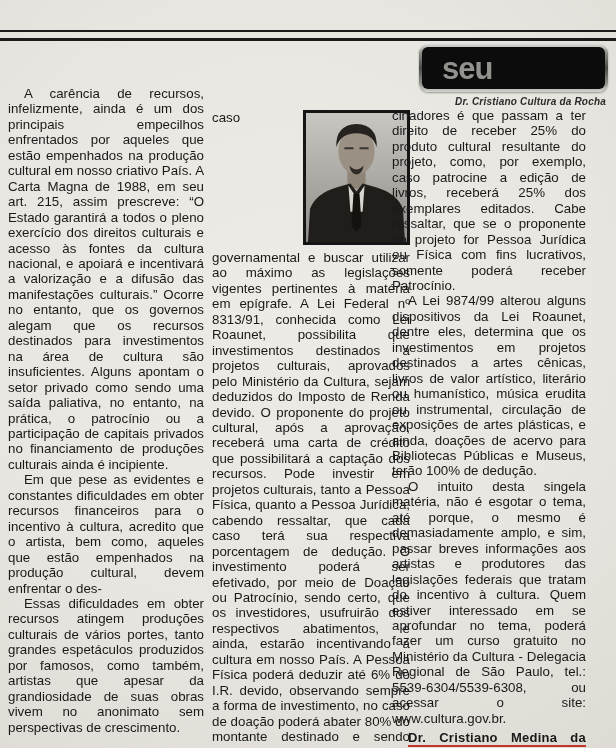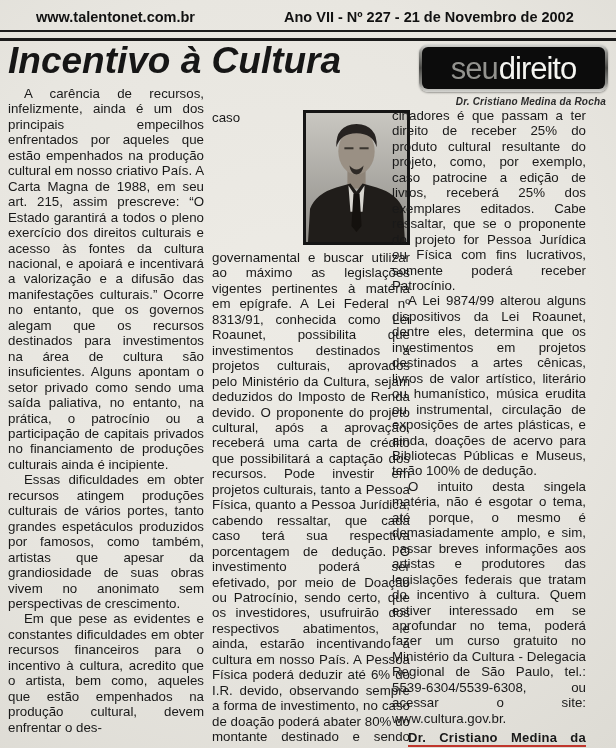--- a/index.html
+++ b/index.html
@@ -26,22 +26,22 @@
   }
   
   .logo-frame{
     position:absolute;left:419px;top:44px;width:189px;height:48px;box-sizing:border-box;
     border-radius:9px;padding:3px;
     background:linear-gradient(180deg,#dcdcd8 0%,#8e8e8a 18%,#4a4a47 50%,#8e8e8a 82%,#d4d4d0 100%);
     box-shadow:0 1px 2px rgba(0,0,0,.35);
   }
   .logo-inner{
     width:100%;height:100%;box-sizing:border-box;border-radius:6px;background:#0c0c0c;
-    display:flex;align-items:center;justify-content:center;
-    font-weight:normal;font-size:31px;letter-spacing:-1px;line-height:1;
+    display:flex;align-items:center;justify-content:flex-start;
+    font-weight:bold;font-size:31px;letter-spacing:-1px;line-height:1;padding-left:20px;
   }
   .logo-seu{color:#92928e;text-shadow:0 0 1px #000;}
   .logo-direito{color:#f5f5f1;margin-left:1px;}
   .author-caption{
     position:absolute;left:420px;top:96px;width:186px;text-align:right;
     font-size:10px;font-weight:bold;font-style:italic;color:#2b2b2b;letter-spacing:.2px;
   }
   
   .col{
     position:absolute;top:86px;
@@ -65,39 +65,35 @@
     text-decoration:underline;
     -webkit-text-decoration-color:#c0362c;text-decoration-color:#c0362c;
     text-decoration-thickness:2px;text-underline-offset:2.5px;
   }
 </style>
 </head>
 <body>
 
 <div class="page">
 
-  <span class="masthead-site">www.talentonet.com.br</span>
-  <span class="masthead-edition">Ano VII - Nº 227 - 21 de Novembro de 2002</span>
   <div class="rule-a"></div>
   <div class="rule-b"></div>
 
-  <h1 class="article-title">Incentivo à Cultura</h1>
 
   <div class="logo-frame">
     <div class="logo-inner">
       <span class="logo-seu">seu</span>
-        <span class="logo-direito">direito</span>
     </div>
   </div>
-  <div class="author-caption">Dr. Cristiano Medina da Rocha</div>
+  <div class="author-caption">Dr. Cristiano Cultura da Rocha</div>
 
   <div class="col col1">
     <p>A carência de recursos, infelizmente, ainda é um dos principais empecilhos enfrentados por aqueles que estão empenhados na produção cultural em nosso criativo País. A Carta Magna de 1988, em seu art. 215, assim prescreve: “O Estado garantirá a todos o pleno exercício dos direitos culturais e acesso às fontes da cultura nacional, e apoiará e incentivará a valorização e a difusão das manifestações culturais.” Ocorre no entanto, que os governos alegam que os recursos destinados para investimentos na área de cultura são insuficientes. Alguns apontam o setor privado como sendo uma saída paliativa, no entanto, na prática, o patrocínio ou a participação de capitais privados no financiamento de produções culturais ainda é incipiente.</p>
+    <p>Em que pese as evidentes e constantes dificuldades em obter recursos financeiros para o incentivo à cultura, acredito que o artista, bem como, aqueles que estão empenhados na produção cultural, devem enfrentar o des-</p>
     <p>Essas dificuldades em obter recursos atingem produções culturais de vários portes, tanto grandes espetáculos produzidos por famosos, como também, artistas que apesar da grandiosidade de suas obras vivem no anonimato sem perspectivas de crescimento.</p>
-    <p>Em que pese as evidentes e constantes dificuldades em obter recursos financeiros para o incentivo à cultura, acredito que o artista, bem como, aqueles que estão empenhados na produção cultural, devem enfrentar o des-</p>
   </div>
 
   <div class="col col2">
     <div class="photo">
       <svg viewBox="0 0 100 128" preserveAspectRatio="none">
         <defs>
           <linearGradient id="bgph" x1="0" y1="0" x2="0" y2="1">
             <stop offset="0" stop-color="#c9c7c1"></stop>
             <stop offset="1" stop-color="#8f8d88"></stop>
           </linearGradient>

